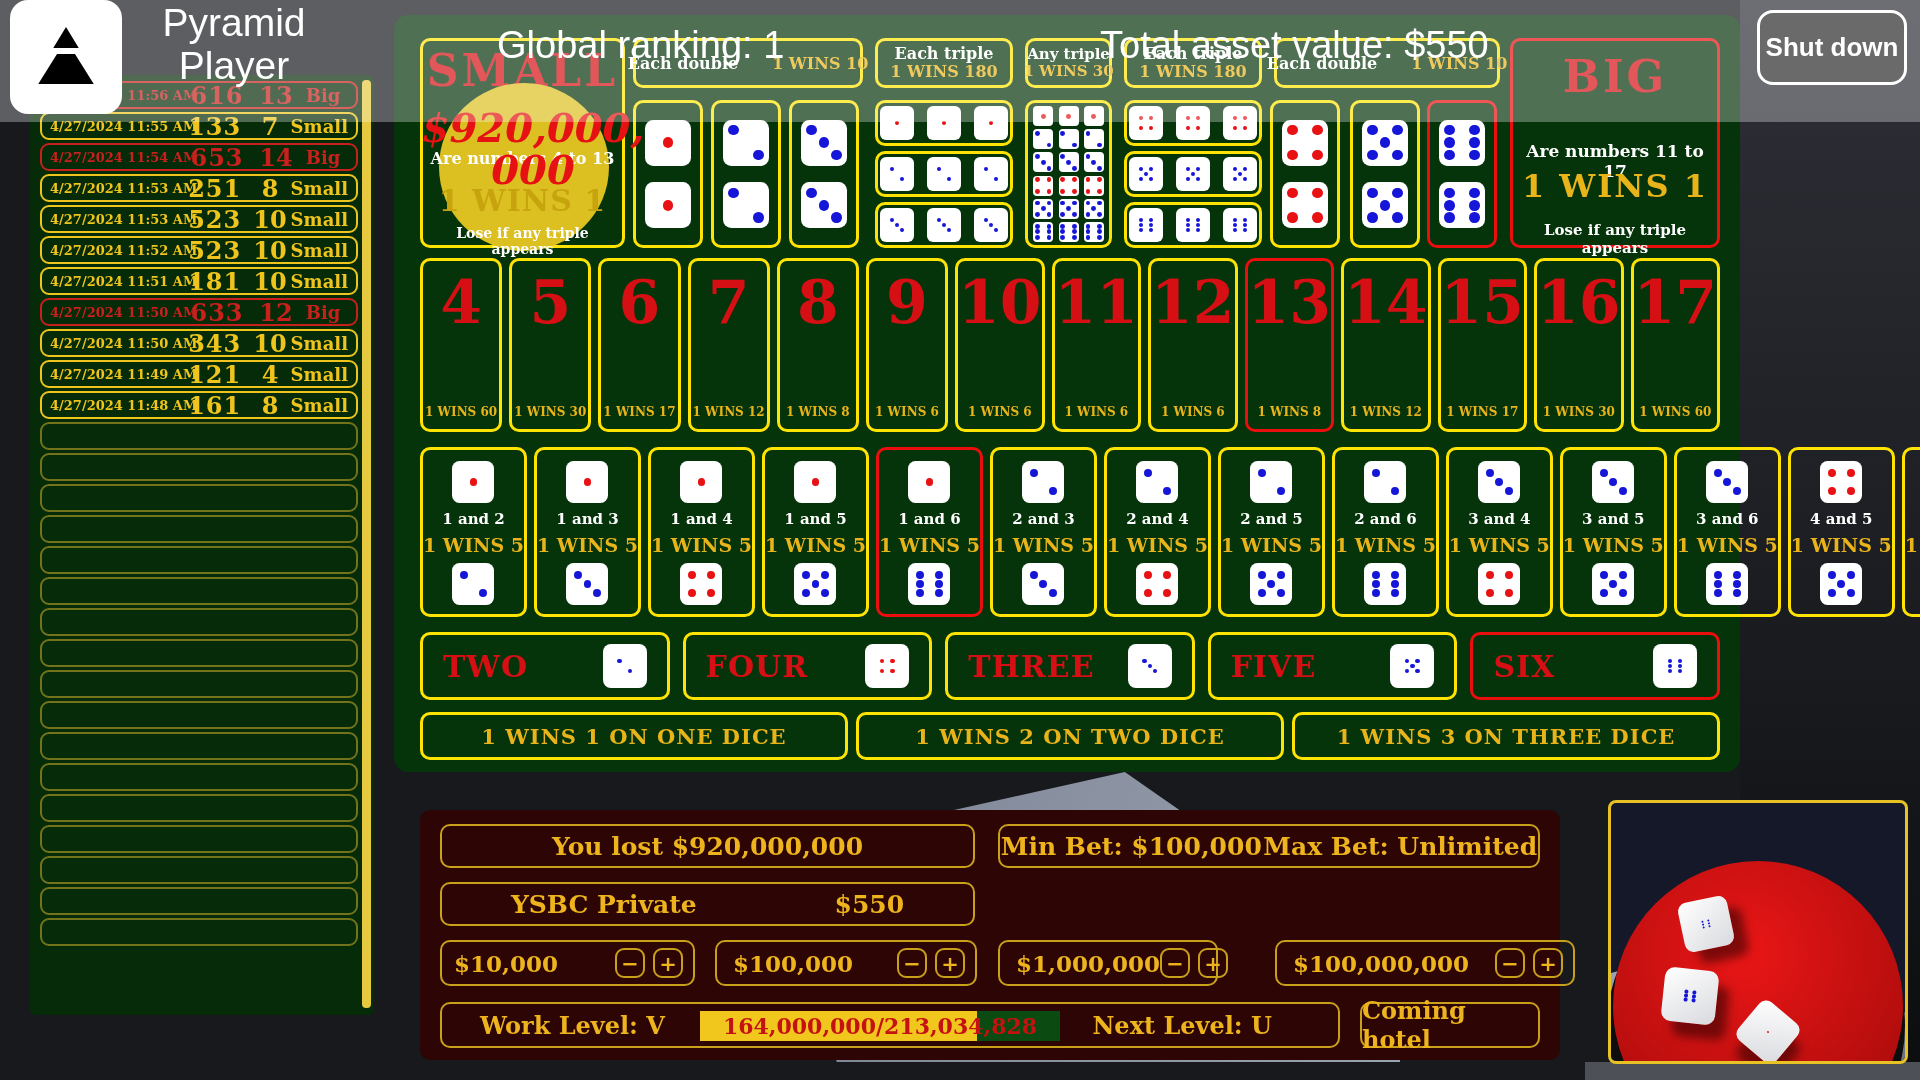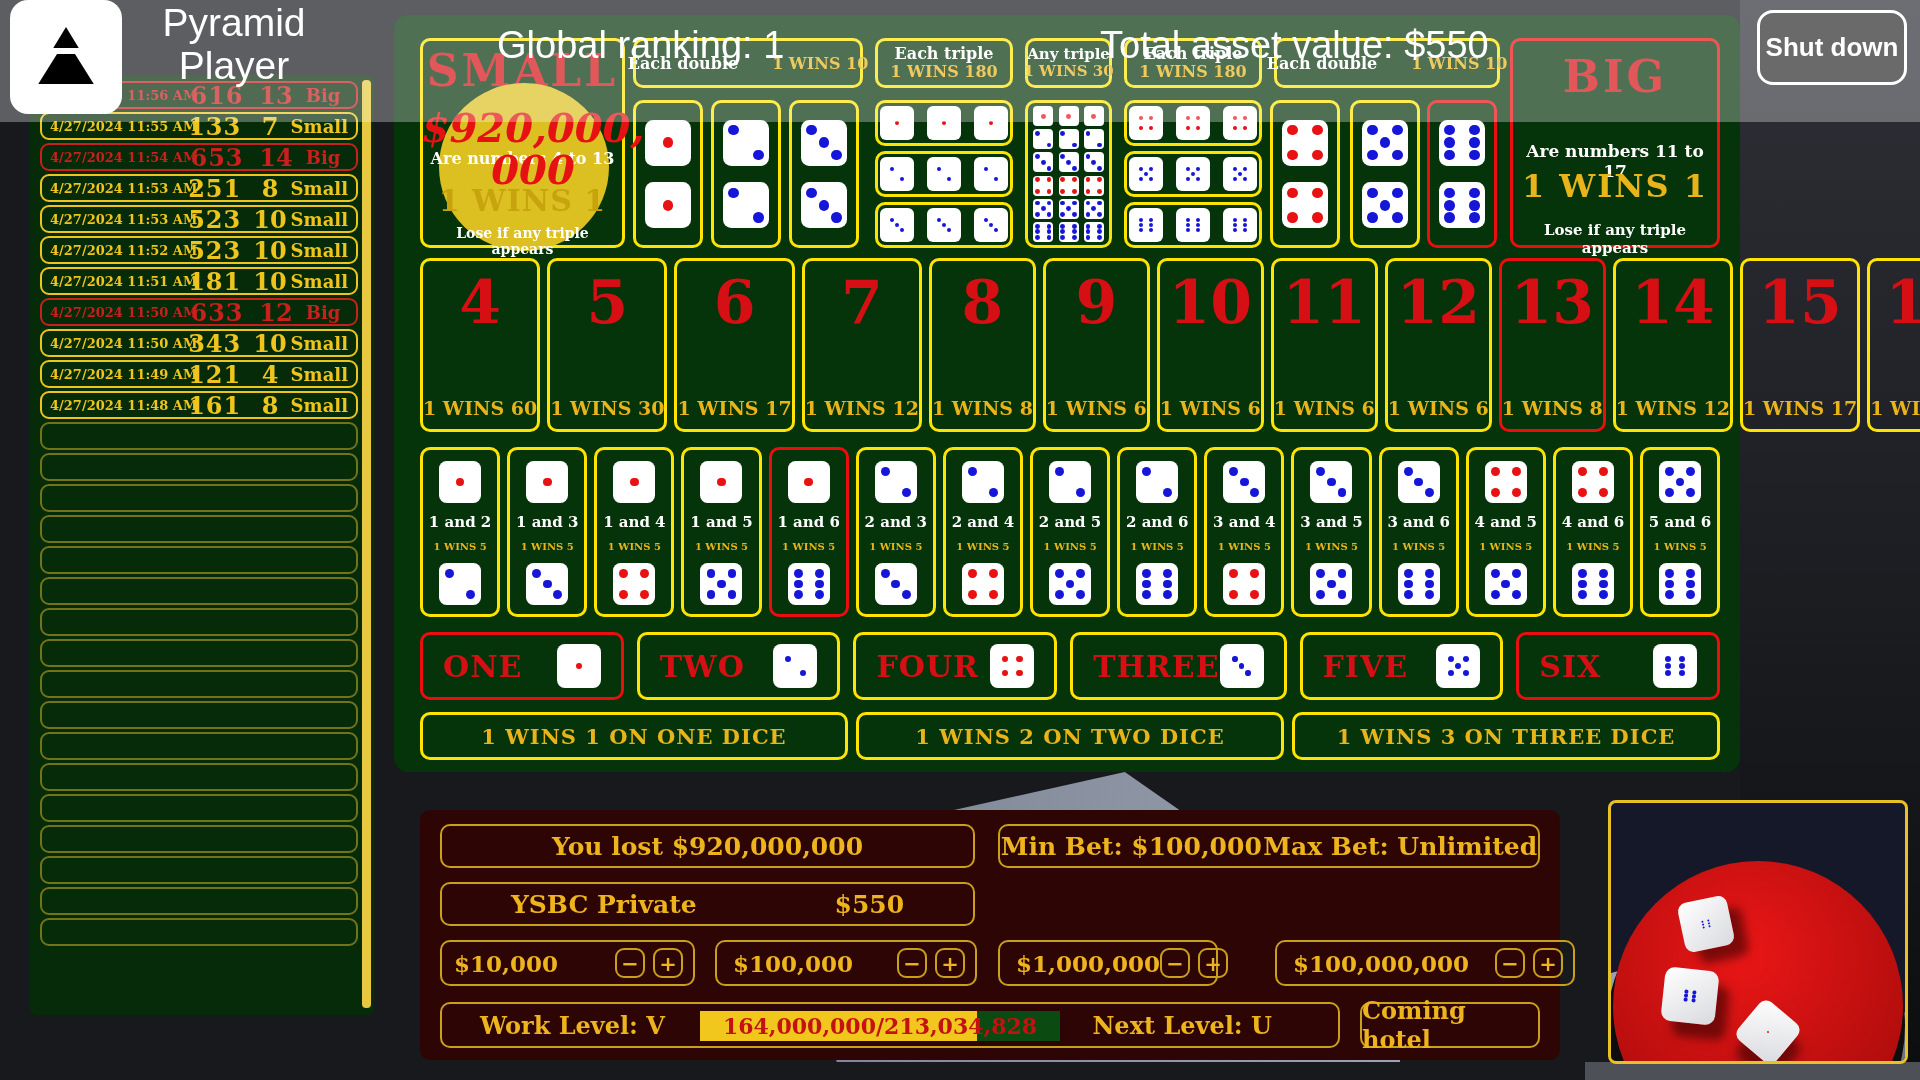--- a/index.html
+++ b/index.html
@@ -70,26 +70,26 @@
   .die{background:#fff;border-radius:18%;display:grid;box-sizing:border-box;
        grid-template-columns:repeat(3,1fr);grid-template-rows:repeat(3,1fr);padding:7%}
   .die .c{position:relative}
   .die .c.on::after{content:"";position:absolute;inset:8%;border-radius:50%;background:var(--pip)}
   .d46{width:46px;height:46px}.d44{width:44px;height:44px}.d42{width:42px;height:42px}
   .d34{width:34px;height:34px}.d20{width:20px;height:20px;border-radius:4px}
 
   
   .numbox{justify-content:space-between;padding:16px 0 10px}
   .num{font-size:60px;color:#d50f14;font-weight:bold;line-height:.85}
-  .odds{font-size:19px;color:#e8b41a;font-weight:bold;white-space:nowrap}
+  .odds{font-size:12px;color:#e8b41a;font-weight:bold;white-space:nowrap}
 
   
   .combobox{justify-content:space-between;padding:11px 0 9px}
   .combo-lbl{color:#fff;font-weight:bold;font-size:15px;line-height:1.1;white-space:nowrap}
-  .combo-odds{color:#e8b41a;font-weight:bold;font-size:10px;line-height:1.1;white-space:nowrap}
+  .combo-odds{color:#e8b41a;font-weight:bold;font-size:19px;line-height:1.1;white-space:nowrap}
 
   
   .singlebox{flex-direction:row!important;justify-content:space-between;padding:0 20px}
   .single-lbl{font-size:30px;color:#d50f14;font-weight:bold;letter-spacing:1px}
 
   .paybox{flex-direction:row!important;justify-content:center;align-items:center;
         color:#e8b41a;font-weight:bold;font-size:21px;letter-spacing:1px;white-space:nowrap}
 
   
   .sb-title{position:absolute;top:4px;left:0;width:100%;text-align:center;color:#d50f14;
@@ -1283,34 +1283,20 @@
           <div class="c on"></div>
           <div class="c"></div>
           <div class="c on"></div>
           <div class="c on"></div>
           <div class="c"></div>
           <div class="c on"></div>
         </div>
       </div>
     </div>
   <div class="frow" id="singles-row" style="left:26px;top:617px;width:1300px;height:68px;gap:13px">
-      <div class="fbox singlebox hl">
-        <span class="single-lbl">ONE</span>
-        <div class="die d44" style="--pip: #e81113;">
-          <div class="c"></div>
-          <div class="c"></div>
-          <div class="c"></div>
-          <div class="c"></div>
-          <div class="c on"></div>
-          <div class="c"></div>
-          <div class="c"></div>
-          <div class="c"></div>
-          <div class="c"></div>
-        </div>
-      </div>
       <div class="fbox singlebox">
         <span class="single-lbl">TWO</span>
         <div class="die d44" style="--pip: #1616d8;">
           <div class="c on"></div>
           <div class="c"></div>
           <div class="c"></div>
           <div class="c"></div>
           <div class="c"></div>
           <div class="c"></div>
           <div class="c"></div>

